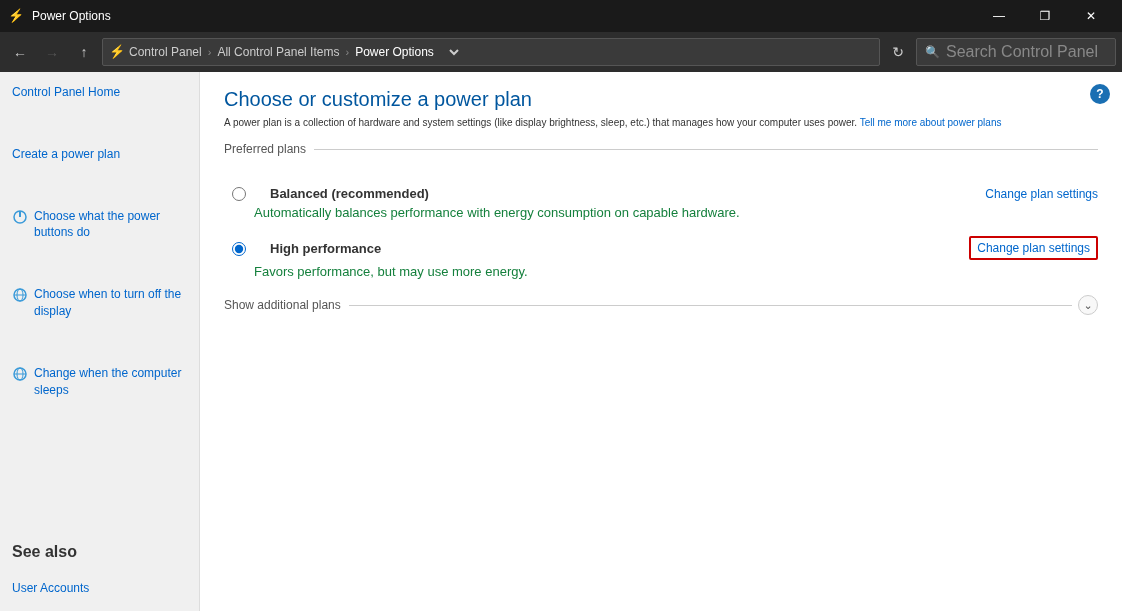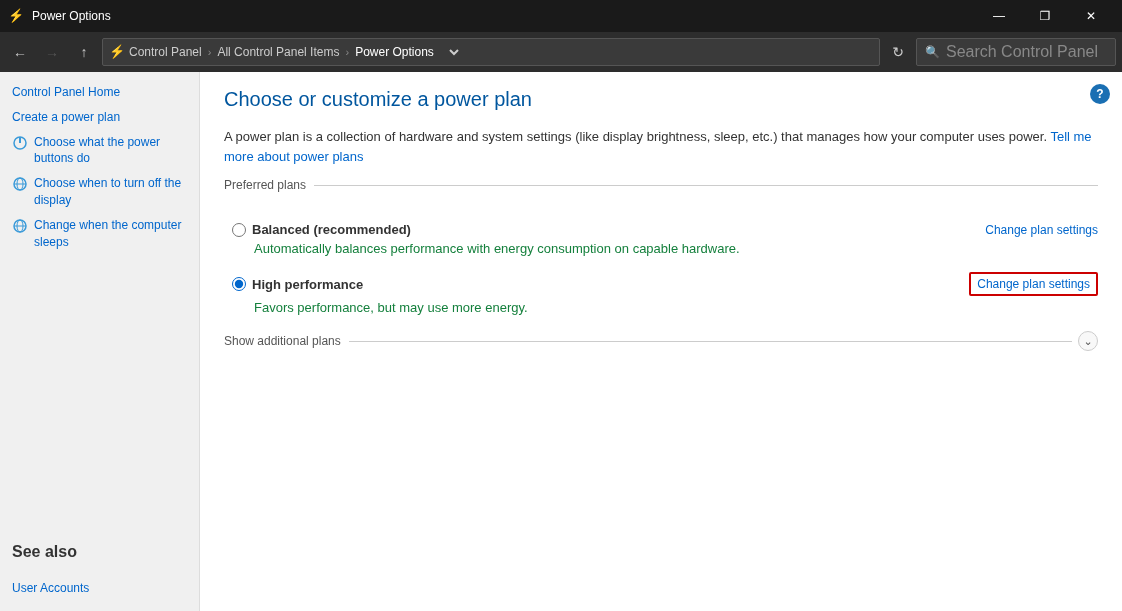--- a/index.html
+++ b/index.html
@@ -47,47 +47,47 @@
     }
     .search-box input::placeholder { color: #888; }
     .search-icon-svg { color: #888; font-size: 12px; }
 
     
     .main { display: flex; height: calc(611px - 72px); }
 
     
     .sidebar {
       width: 200px; background: #f0f0f0; border-right: 1px solid #ddd;
-      padding: 8px 0; display: flex; flex-direction: column;
+      padding: 8px 0; display: flex; flex-direction: column; gap: 37px;
     }
     .sidebar-link {
       display: flex; align-items: flex-start; gap: 6px; padding: 4px 12px;
       color: #0066cc; cursor: pointer; text-decoration: none; font-size: 12px; line-height: 1.4;
     }
     .sidebar-link-icon { width: 16px; height: 16px; flex-shrink: 0; margin-top: 1px; }
     .sidebar-section { margin-top: auto; padding: 8px 12px; }
     .sidebar-see-also { font-size: 16px; color: #333; font-weight: bold; margin-bottom: 19px; }
     .sidebar-see-also-link { color: #0066cc; font-size: 12px; cursor: pointer; }
 
     
     .content { flex: 1; background: #fff; padding: 16px 24px; overflow-y: auto; position: relative; }
-    .page-title { font-size: 20px; color: #00569e; font-weight: normal; margin-bottom: 16px; }
-    .page-desc { font-size: 13px; color: #333; line-height: 1.5; margin-bottom: 12px; }
+    .page-title { font-size: 20px; color: #00569e; font-weight: normal; margin-bottom: 4px; }
+    .page-desc { font-size: 10px; color: #333; line-height: 1.5; margin-bottom: 12px; }
     .page-desc a { color: #0066cc; text-decoration: none; }
 
     .section-divider {
       display: flex; align-items: center; margin-bottom: 30px;
     }
     .section-label { font-size: 12px; color: #555; white-space: nowrap; margin-right: 8px; }
     .section-line { flex: 1; height: 1px; background: #ccc; }
 
     .plan-container { padding-left: 8px; }
     .plan-item { margin-bottom: 16px; }
     .plan-header { display: flex; align-items: center; justify-content: space-between; margin-bottom: 4px; }
-    .plan-radio-label { display: flex; align-items: center; gap: 6px; cursor: pointer; }
+    .plan-radio-label { display: flex; align-items: flex-end; gap: 24px; cursor: pointer; }
     .plan-name { font-size: 13px; color: #333; font-weight: 600; }
     .plan-desc { font-size: 13px; color: #15803d; padding-left: 22px; }
     .change-plan-link { color: #0066cc; font-size: 12px; cursor: pointer; text-decoration: none; }
     .change-plan-link.highlighted {
       border: 2px solid #cc0000; padding: 3px 6px; border-radius: 2px; color: #0066cc;
     }
 
     input[type="radio"] { width: 14px; height: 14px; cursor: pointer; accent-color: #0066cc; }
 
     .show-additional {

